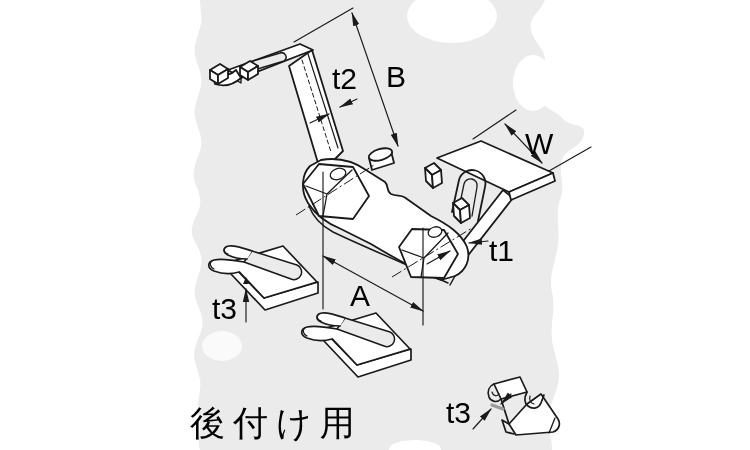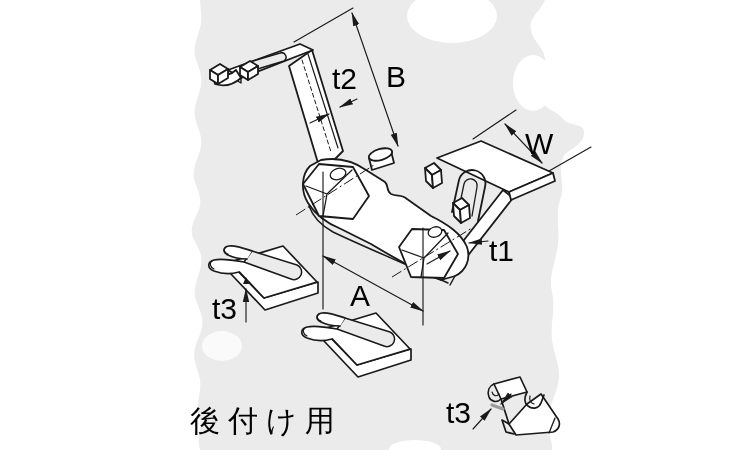--- a/index.html
+++ b/index.html
@@ -22,21 +22,21 @@
     color:var(--text);
     font-size:30px;
     line-height:1;
     letter-spacing:0px;
     white-space:nowrap;
     font-family:"Liberation Sans", sans-serif;
   }
   .caption{
     position:absolute;
     color:var(--text);
-    font-size:30px;
+    font-size:35px;
     line-height:1;
     letter-spacing:8px;
     font-weight:500;
     white-space:nowrap;
     font-family:"DejaVu Sans", sans-serif;
   }
 </style>
 </head>
 <body>
 

